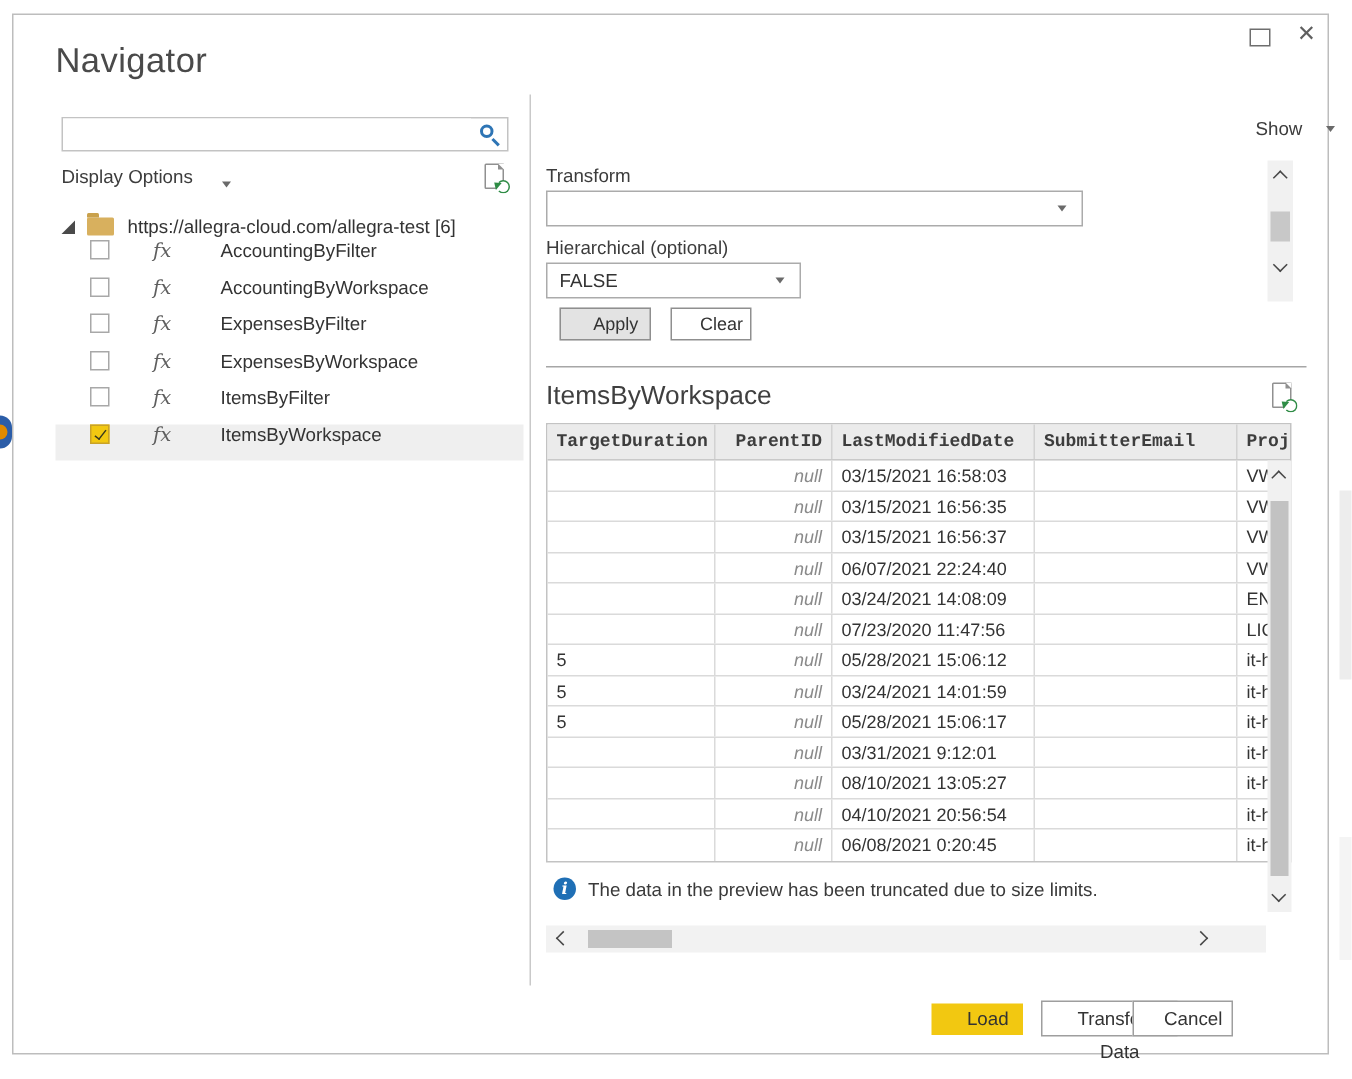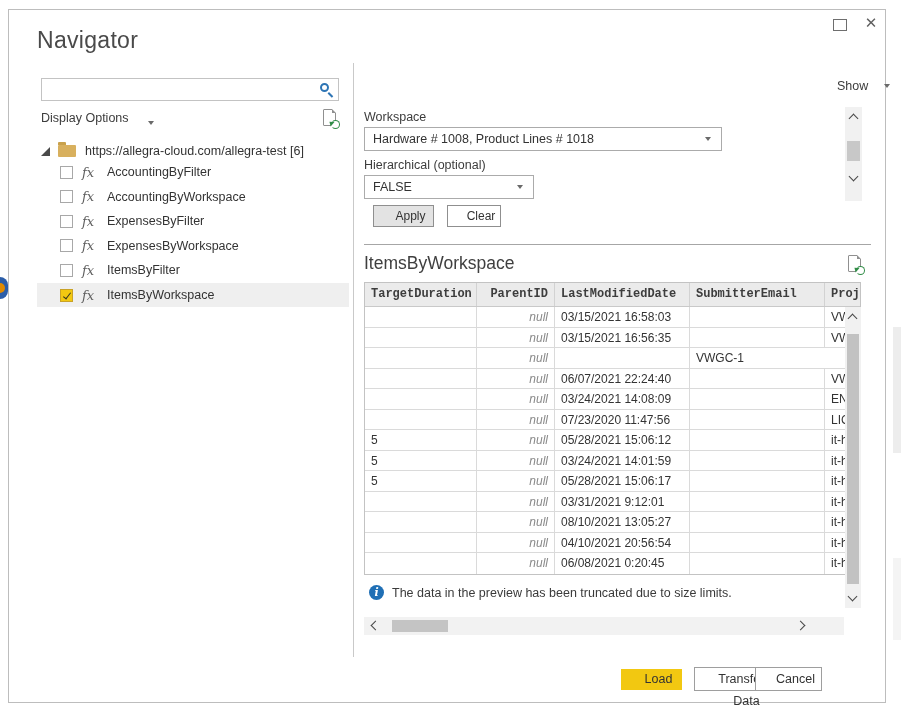--- a/index.html
+++ b/index.html
@@ -52,21 +52,21 @@
                display:flex; align-items:center; cursor:pointer; }
   .expander { width:0; height:0; border-left:9px solid transparent;
               border-bottom:9px solid #4a4a4a; margin-right:8px; }
   .folder { position:relative; width:18px; height:12px; background:#d8b05e;
             border-radius:1px; margin-right:9px; }
   .folder::before { content:''; position:absolute; top:-3px; left:0; width:8px; height:3px;
                     background:#c9a14c; border-radius:1px 1px 0 0; }
   .tree-root .lbl { font-size:12.5px; color:#333; }
 
   .tree-item { position:absolute; left:28px; width:312px; height:24px;
-               display:flex; align-items:center; padding-left:23px; cursor:pointer; }
+               display:flex; align-items:flex-start; padding-left:23px; cursor:pointer;gap:20px; }
   .tree-item.selected { background:#efefef; }
   .checkbox { position:relative; width:13px; height:13px; border:1px solid #a8a8a8;
               background:#fff; margin-right:9px; flex:0 0 auto; }
   .checkbox.checked { background:#f2c811; border-color:#c9a227; }
   .checkbox.checked::after { content:''; position:absolute; left:4px; top:1px; width:3px;
               height:7px; border-right:1.7px solid #38381e; border-bottom:1.7px solid #38381e;
               transform:rotate(38deg); }
   .fx { font-family:"DejaVu Serif", serif; font-style:italic; font-size:13px;
         color:#5f5f5f; margin-right:10px; width:15px; flex:0 0 auto; }
   .tree-label { font-size:12.5px; color:#333; white-space:nowrap; }
@@ -223,23 +223,22 @@
     <span>Show</span>
     <span class="caret"></span>
   </div>
 
   <div class="vscroll-top">
     <span class="chev up" style="left:5px; top:8px;"></span>
     <span class="thumb"></span>
     <span class="chev down" style="left:5px; top:66px;"></span>
   </div>
 
-  <div class="field-label lab-workspace">Workspace</div>
+  <div class="field-label lab-workspace">Transform</div>
   <div class="select sel-workspace">
-    <span>Hardware # 1008, Product Lines # 1018</span>
     <span class="caret"></span>
   </div>
 
   <div class="field-label lab-hier">Hierarchical (optional)</div>
   <div class="select sel-hier">
     <span>FALSE</span>
     <span class="caret"></span>
   </div>
 
   <div class="btn btn-apply">Apply</div>
@@ -270,20 +269,21 @@
         <div class="row">
           <div class="cell c0"></div>
           <div class="cell c1 null-val">null</div>
           <div class="cell c2">03/15/2021 16:56:35</div>
           <div class="cell c3"></div>
           <div class="cell c4">VWP-1</div>
         </div>
         <div class="row">
           <div class="cell c0"></div>
           <div class="cell c1 null-val">null</div>
+          <div class="cell c2">03/15/2021 16:56:37</div>
           <div class="cell c3"></div>
           <div class="cell c4">VWGC-1</div>
         </div>
         <div class="row">
           <div class="cell c0"></div>
           <div class="cell c1 null-val">null</div>
           <div class="cell c2">06/07/2021 22:24:40</div>
           <div class="cell c3"></div>
           <div class="cell c4">VWPC-1</div>
         </div>

